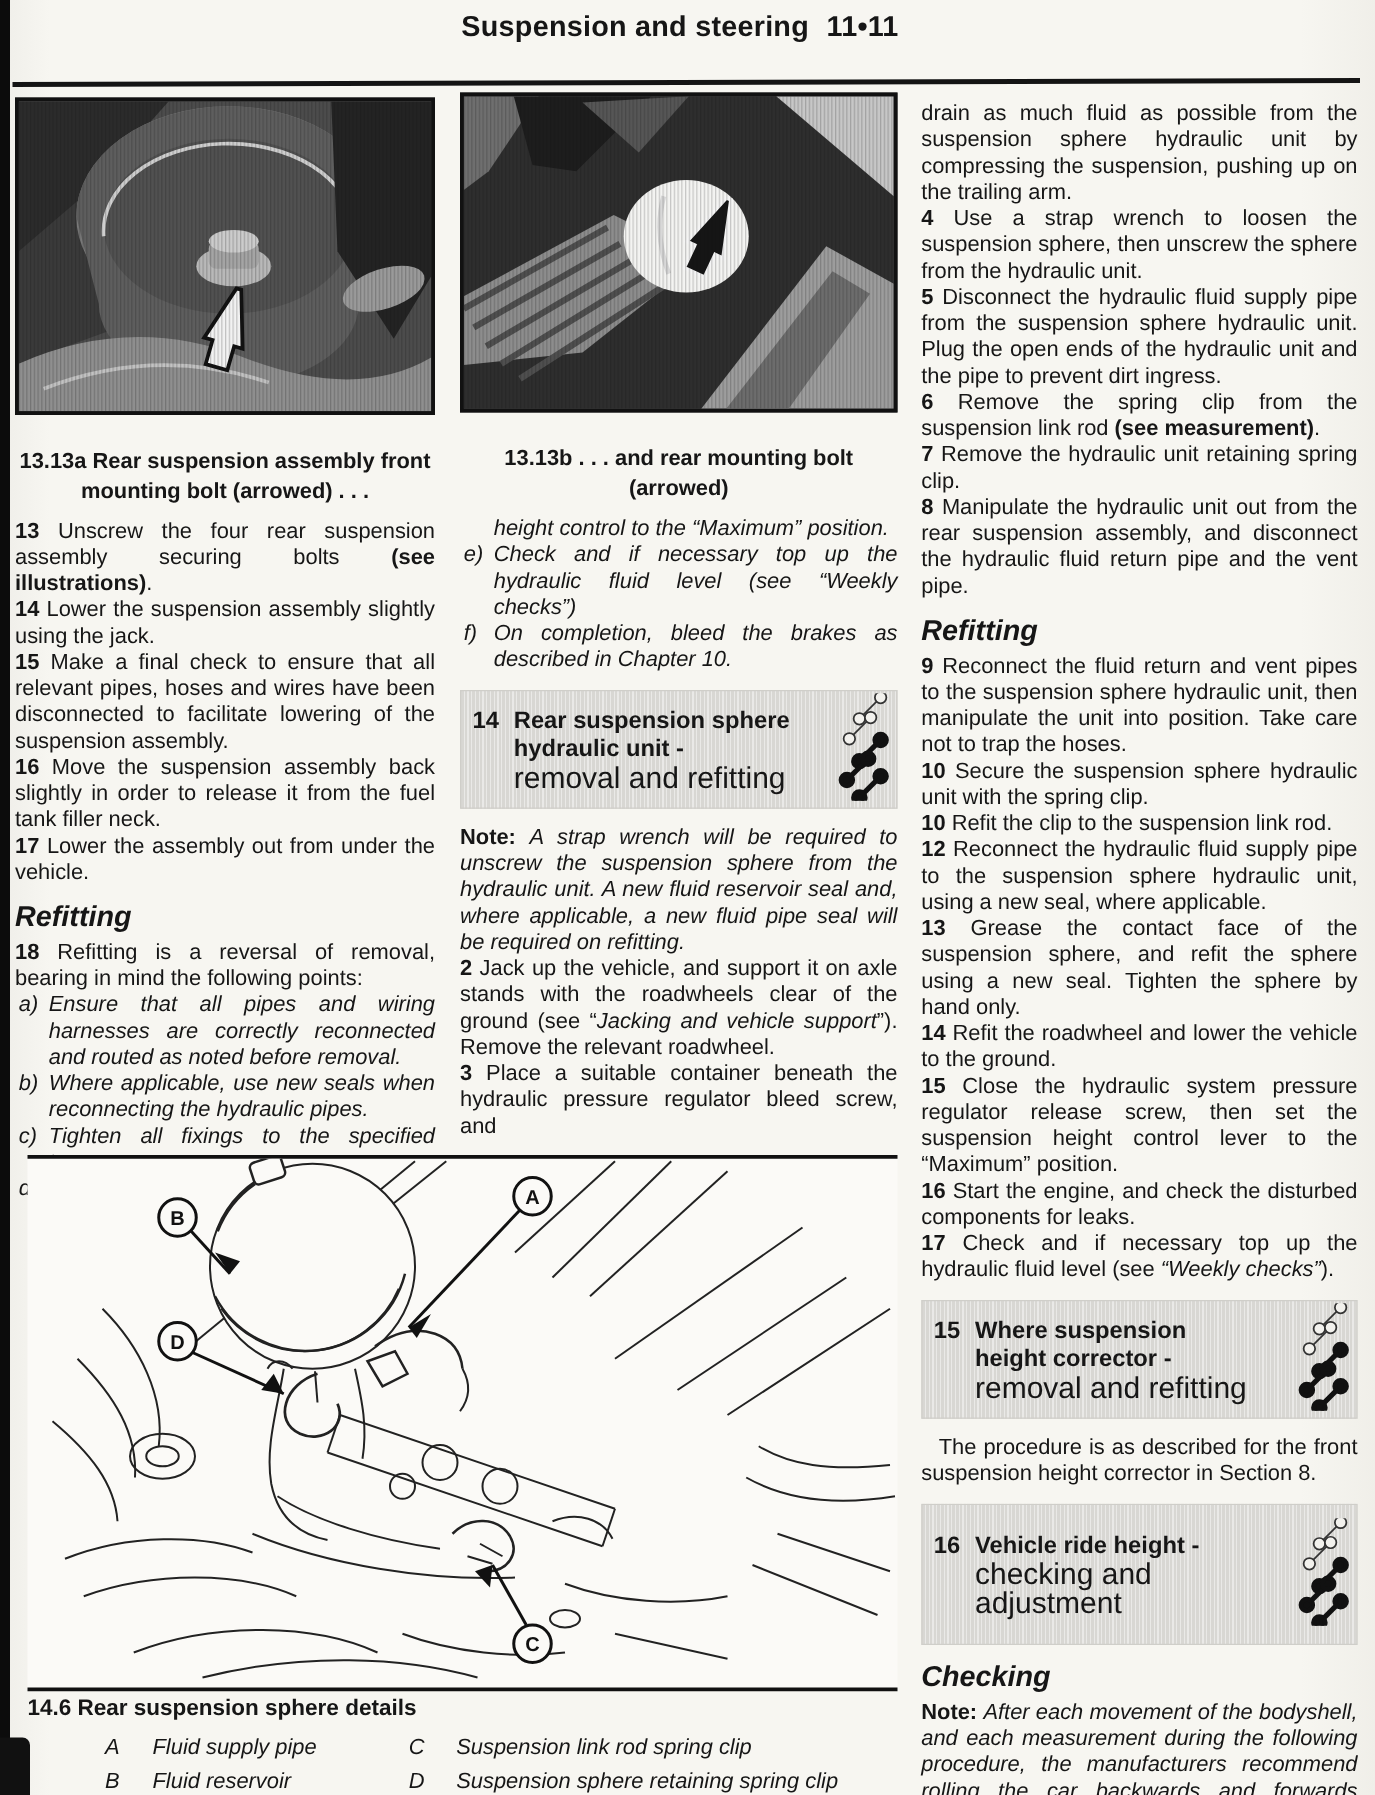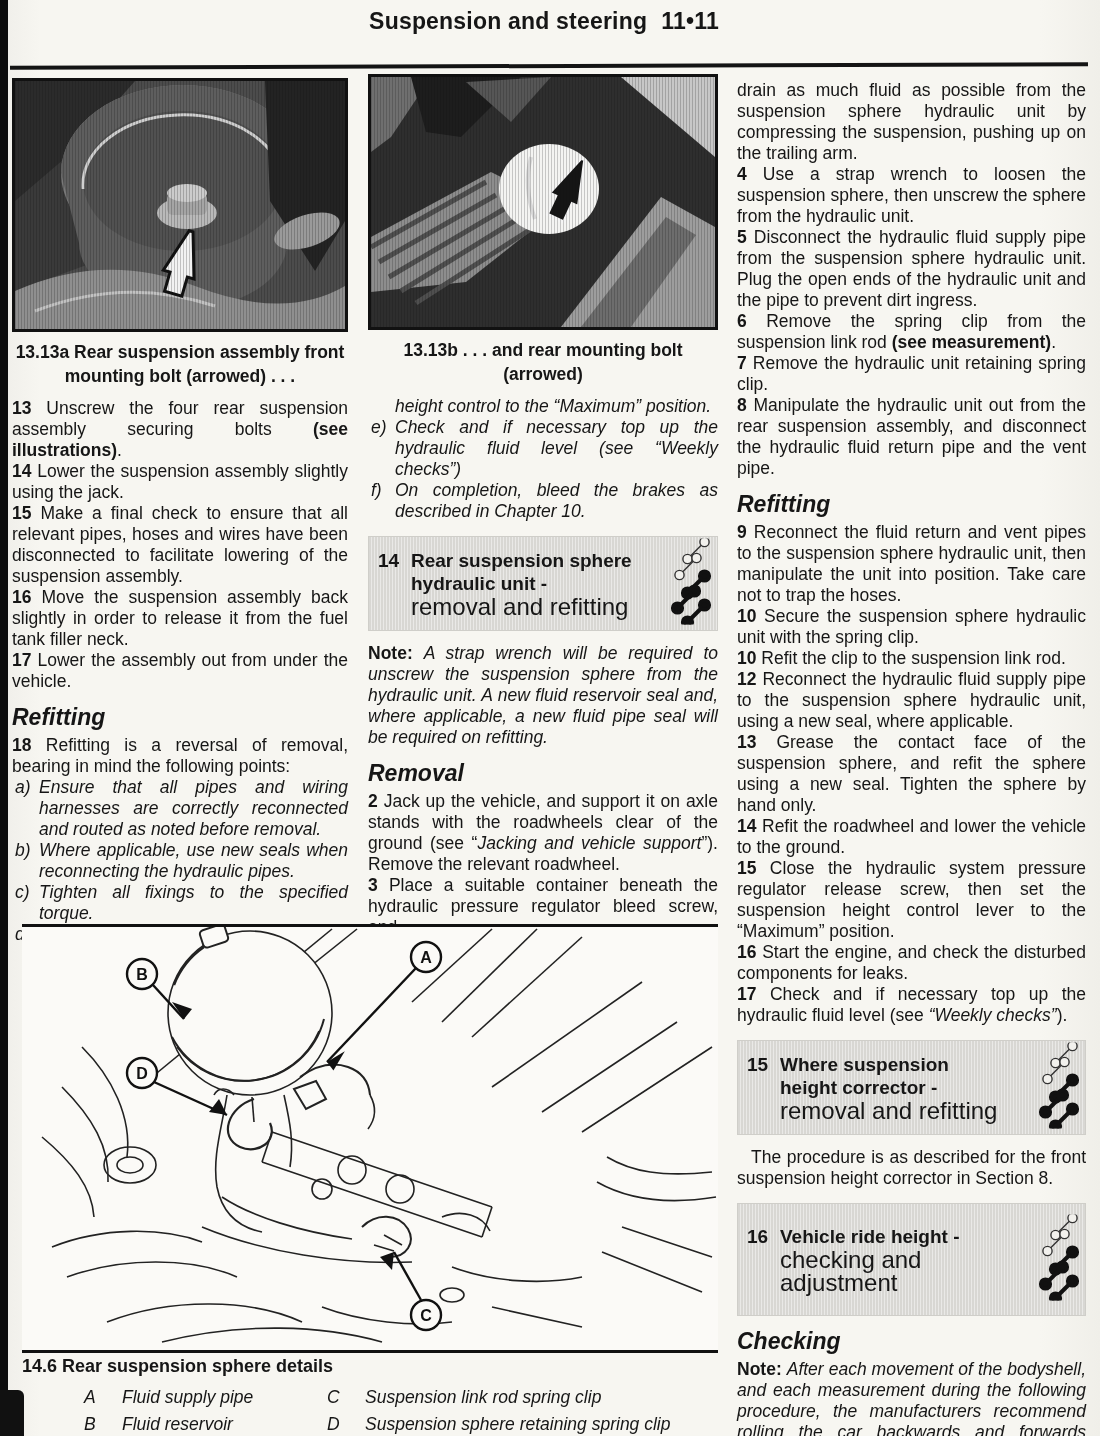--- a/index.html
+++ b/index.html
@@ -16,21 +16,21 @@
   .rule{position:absolute;top:64px;left:10px;width:1078px;height:4px;background:#141414;transform:rotate(-.18deg);}
   
   .col{position:absolute;font-size:17.5px;line-height:21px;}
   .col1{left:12px;top:78px;width:336px;}
   .col2{left:368px;top:74px;width:350px;}
   .col3{left:737px;top:80px;width:349px;}
   p{margin:0;text-align:justify;}
   .seg-b{font-weight:bold;}
   .seg-i{font-style:italic;}
   .hd{font-weight:bold;font-style:italic;font-size:23px;margin:15px 0 7px;text-align:left;}
-  .cap{font-weight:bold;font-size:17.5px;line-height:24px;text-align:center;margin-top:8px;}
+  .cap{font-weight:bold;font-size:17.5px;line-height:24px;text-align:center;margin-top:24px;}
   .photo{border:3px solid #111;background:#3c3c3c;position:relative;overflow:hidden;}
   .photo svg{display:block;}
   .item{position:relative;padding-left:27px;font-style:italic;}
   .item .ltr{position:absolute;left:3px;top:0;}
   .cont{padding-left:27px;font-style:italic;margin-top:10px;}
   .indent1{ text-indent:14px;}
   
   .secbox{position:relative;background:#d8d7d3;margin:14px 0 12px;padding:13px 48px 13px 10px;
           box-shadow:0 0 0 1px #cfcec9 inset;
           background-image:repeating-linear-gradient(90deg,rgba(255,255,255,.45) 0 1px,rgba(0,0,0,0) 1px 3px);}
@@ -174,21 +174,20 @@
                 <line x1="-7" y1="7" x2="7" y2="-7"></line>
                 <circle cx="-8.5" cy="8.5" r="4.6"></circle>
                 <circle cx="8.5" cy="-8.5" r="4.6"></circle>
               </g>
           </g>
         </svg>
       </span>
     </div>
 
     <p><span class="seg-b">Note: </span><span class="seg-i">A strap wrench will be required to unscrew the suspension sphere from the hydraulic unit. A new fluid reservoir seal and, where applicable, a new fluid pipe seal will be required on refitting.</span></p>
-    <div class="hd">Removal</div>
     <p><span class="seg-b">2 </span><span>Jack up the vehicle, and support it on axle stands with the roadwheels clear of the ground (see “</span><span class="seg-i">Jacking and vehicle support</span><span>”). Remove the relevant roadwheel.</span></p>
     <p><span class="seg-b">3 </span><span>Place a suitable container beneath the hydraulic pressure regulator bleed screw, and</span></p>
   </div>
 
   <div class="col col3">
     <p><span>drain as much fluid as possible from the suspension sphere hydraulic unit by compressing the suspension, pushing up on the trailing arm.</span></p>
     <p><span class="seg-b">4 </span><span>Use a strap wrench to loosen the suspension sphere, then unscrew the sphere from the hydraulic unit.</span></p>
     <p><span class="seg-b">5 </span><span>Disconnect the hydraulic fluid supply pipe from the suspension sphere hydraulic unit. Plug the open ends of the hydraulic unit and the pipe to prevent dirt ingress.</span></p>
     <p><span class="seg-b">6 </span><span>Remove the spring clip from the suspension link rod </span><span class="seg-b">(see measurement)</span><span>.</span></p>
     <p><span class="seg-b">7 </span><span>Remove the hydraulic unit retaining spring clip.</span></p>

